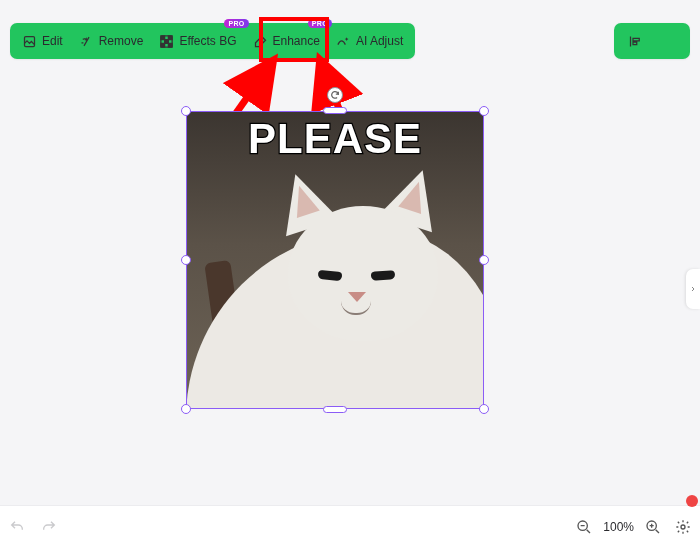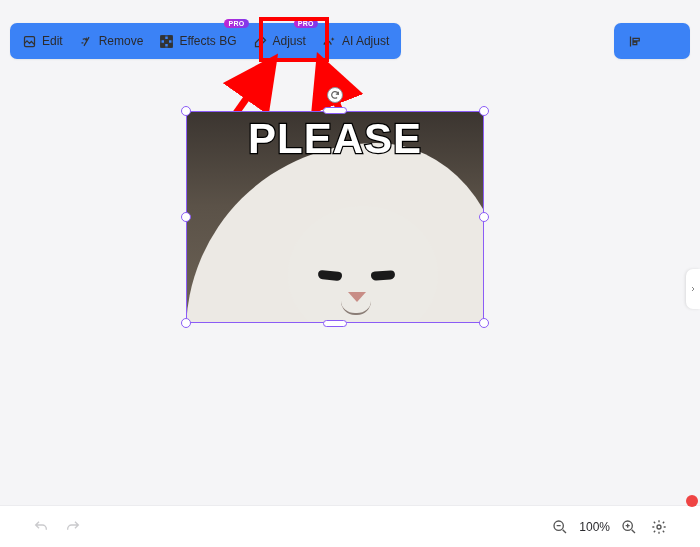--- a/index.html
+++ b/index.html
@@ -15,21 +15,21 @@
   
   .toolbar {
     position: absolute;
     top: 23px; left: 10px; right: 10px;
     height: 36px;
     display: flex;
     align-items: center;
     gap: 4px;
   }
   .tool-group {
-    background: #3b82f6;
+    background: #22c55e;
     border-radius: 7px;
     height: 36px;
     display: flex;
     align-items: center;
     padding: 0 4px;
     box-shadow: 0 0.5px 2px rgba(0,0,0,.06);
   }
   .tool-btn {
     position: relative;
     height: 32px;
@@ -76,21 +76,21 @@
   .arrow svg { overflow: visible; }
 
   
   .stage {
     position: absolute;
     top: 72px; left: 0; right: 0; bottom: 42px;
   }
   .sel {
     position: absolute;
     left: 186px; top: 39px;
-    width: 298px; height: 212px;
+    width: 298px; height: 298px;
   }
   .sel-frame {
     position: absolute; inset: 0;
     border: 1.5px solid #8b5cf6;
     border-radius: 2px;
   }
   .img {
     position: absolute; inset: 0;
     background: #6b6258;
     overflow: hidden;
@@ -184,21 +184,21 @@
   .edge-expand {
     position:absolute; right:0; top:50%; transform:translateY(-50%);
     width:14px; height:40px; background:#fff; border-radius:7px 0 0 7px;
     box-shadow:-1px 0 3px rgba(0,0,0,.1);
     display:flex;align-items:center;justify-content:center;color:#888;
   }
 
   
   .bottombar {
     position:absolute; left:0; right:0; bottom:0; height:42px;
-    display:flex; align-items:center; padding:0 30px; gap:10px;
+    display:flex; align-items:center; padding:0 6px; gap:10px;
     background:#fff;
     border-top:1px solid #ececef;
   }
   .bb-btn {
     width:22px;height:22px;display:flex;align-items:center;justify-content:center;
     color:#8a8a90;border-radius:4px;cursor:pointer;
   }
   .bb-btn.disabled{opacity:.45;cursor:default}
   .zoom-group{display:flex;align-items:center;gap:8px;margin-left:auto}
   .zoom-val{font-size:12px;color:#2a2a2e}
@@ -252,21 +252,21 @@
       <span class="badge pro">PRO</span>
     </div>
 
     <div class="tool-btn">
       <span class="ico">
         <svg width="15" height="15" viewBox="0 0 24 24" fill="none" stroke="#333" stroke-width="2">
             <path d="M14 4l6 6-10 10H4v-6z"></path>
             <path d="M10 8l6 6"></path>
           </svg>
       </span>
-      <span class="lbl">Adjust</span>
+      <span class="lbl">Enhance</span>
       <span class="badge pro">PRO</span>
     </div>
 
     <div class="tool-btn">
       <span class="ico">
         <svg width="15" height="15" viewBox="0 0 24 24" fill="none" stroke="#333" stroke-width="2">
             <path d="M3 17c4-8 8-8 12 0"></path>
             <path d="M17 5l1 2 2 1-2 1-1 2-1-2-2-1 2-1z" fill="#333" stroke="none"></path>
           </svg>
       </span>

